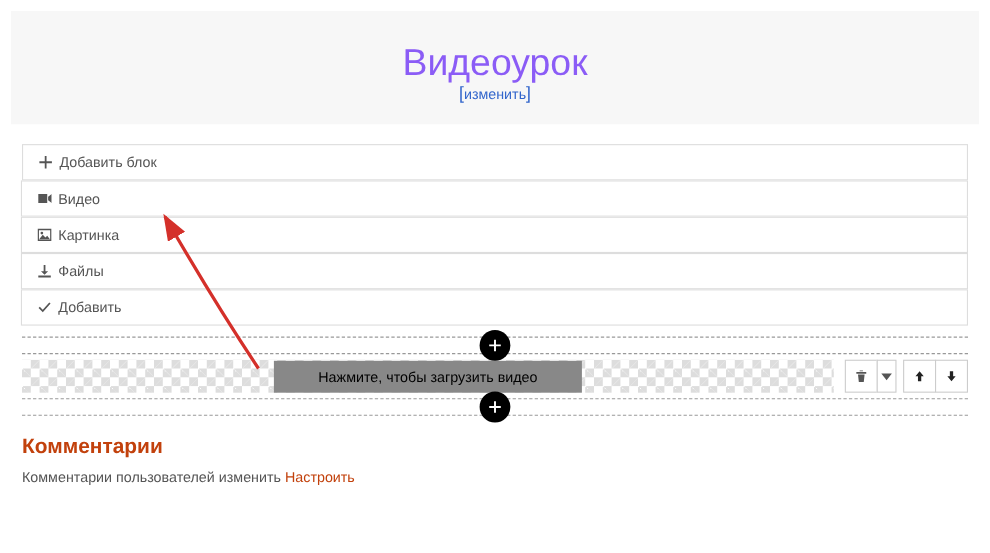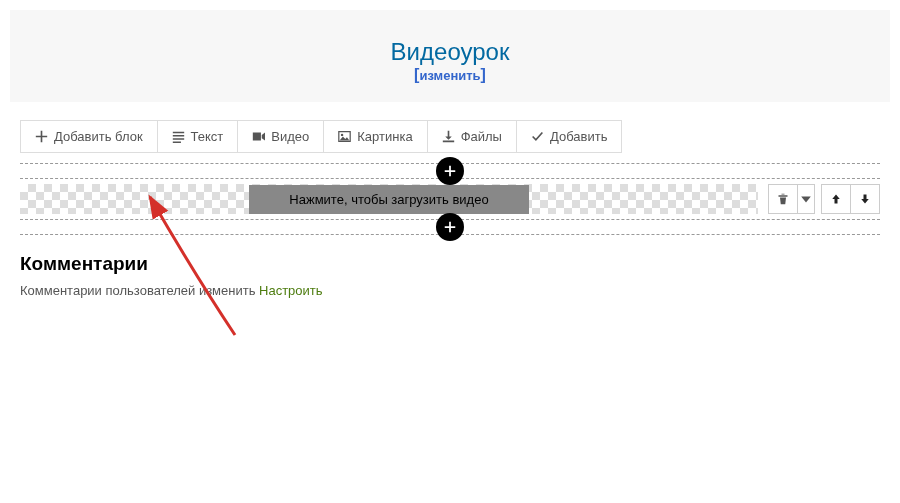--- a/index.html
+++ b/index.html
@@ -11,33 +11,34 @@
     position: relative;
     overflow: hidden;
   }
   .header-panel {
     background: #f7f7f7;
     padding: 28px 0 18px 0;
     text-align: center;
     margin: 10px;
   }
   .page-title {
-    font-size: 24px;
+    font-size: 34px;
     font-weight: 400;
-    color: #0369a1;
+    color: #8b5cf6;
   }
   .edit-link {
     color: #3366cc;
     font-size: 13px;
     cursor: pointer;
   }
-  .edit-brackets { color: #3366cc; font-weight: bold; }
+  .edit-brackets { color: #3366cc; }
   .toolbar {
     display: flex;
     margin: 18px 20px 0 20px;
+    flex-direction: column;
   }
   .toolbar-btn {
     border: 1px solid #ddd;
     background: #fff;
     color: #555;
     font-size: 13px;
     padding: 8px 14px;
     display: flex;
     align-items: center;
     gap: 6px;
@@ -123,29 +124,29 @@
   .small-btn:first-child { margin-left: 0; }
   .small-btn.caret { width: 18px; }
   .small-btn svg { width: 12px; height: 12px; }
 
   .comments {
     margin: 18px 20px 0 20px;
   }
   .comments h3 {
     font-size: 19px;
     font-weight: bold;
-    color: #000000;
+    color: #c2410c;
     margin-bottom: 8px;
   }
   .comments p {
     font-size: 13px;
     color: #555;
   }
   .comments a {
-    color: #4d7c0f;
+    color: #c2410c;
     cursor: pointer;
   }
 
   .arrow-overlay {
     position: absolute;
     left: 135px;
     top: 185px;
     pointer-events: none;
     z-index: 100;
   }
@@ -157,26 +158,20 @@
   <h1 class="page-title">Видеоурок</h1>
   <span class="edit-brackets">[<a class="edit-link">изменить</a>]</span>
 </div>
 
 <div class="toolbar">
   <button class="toolbar-btn">
     <svg class="icon-svg" viewBox="0 0 16 16">
         <path fill="#555" d="M7 1h2v6h6v2H9v6H7V9H1V7h6z"></path>
       </svg>
     <span>Добавить блок</span>
-  </button>
-  <button class="toolbar-btn">
-    <svg class="icon-svg" viewBox="0 0 16 16">
-        <path fill="#555" d="M1 2h14v2H1zM1 6h14v2H1zM1 10h14v2H1zM1 14h10v2H1z"></path>
-      </svg>
-    <span>Текст</span>
   </button>
   <button class="toolbar-btn">
     <svg class="icon-svg" viewBox="0 0 16 16">
         <path fill="#555" d="M1 3h10v10H1zM12 6l4-3v10l-4-3z"></path>
       </svg>
     <span>Видео</span>
   </button>
   <button class="toolbar-btn">
     <svg class="icon-svg" viewBox="0 0 16 16">
         <path fill="none" stroke="#555" stroke-width="1.5" d="M1 2h14v12H1z"></path>

